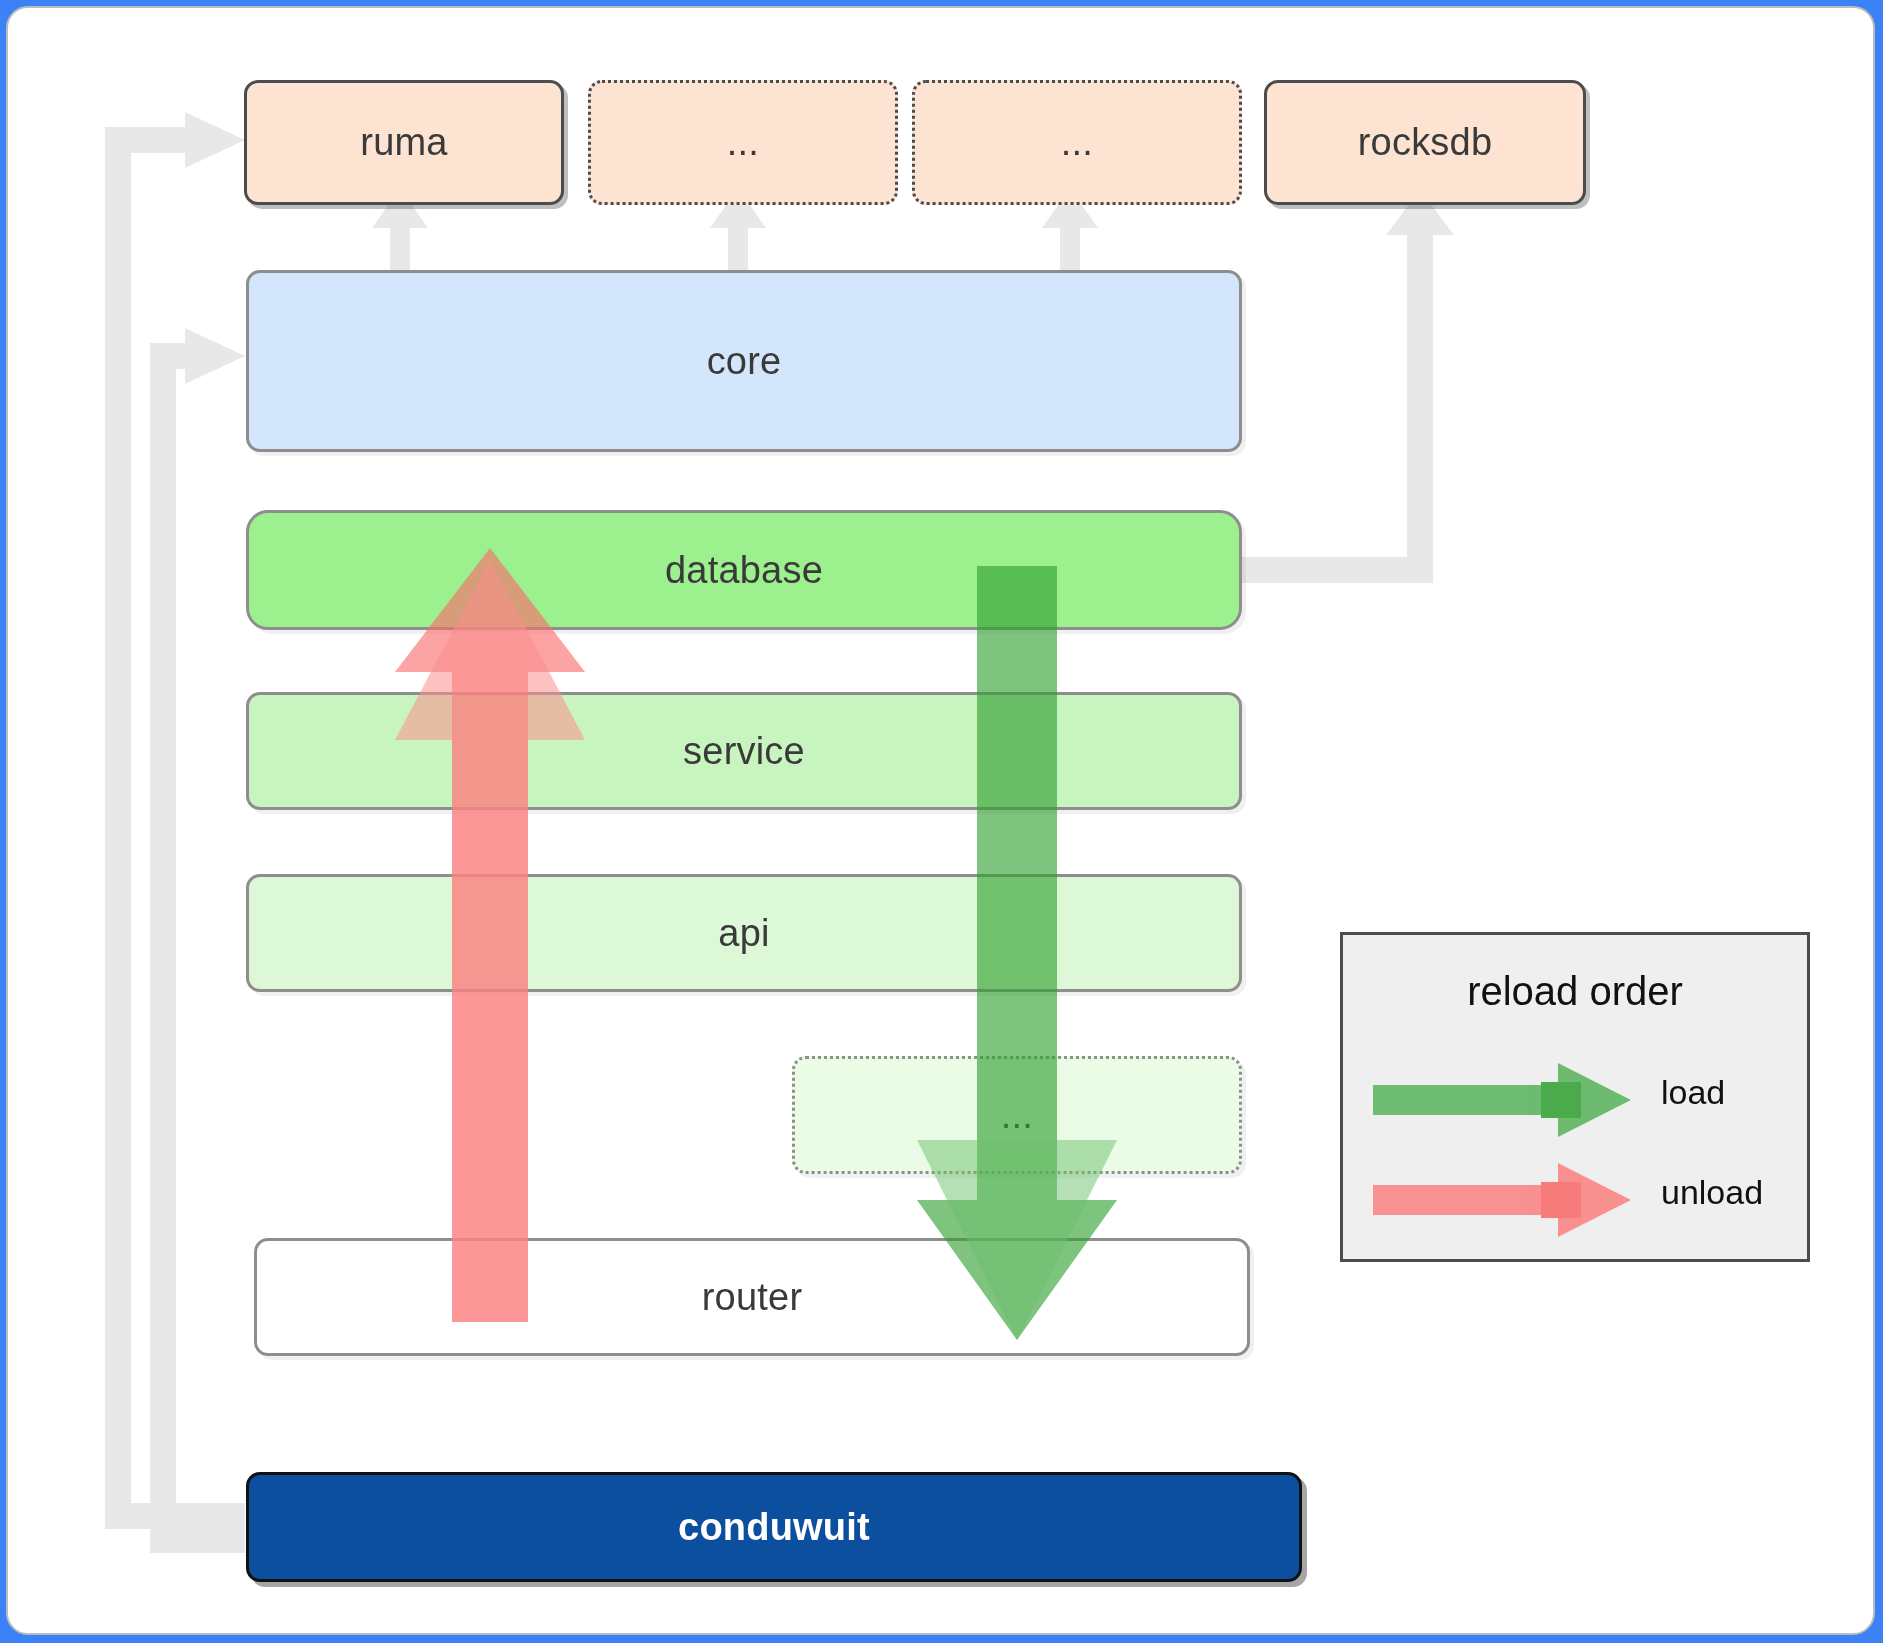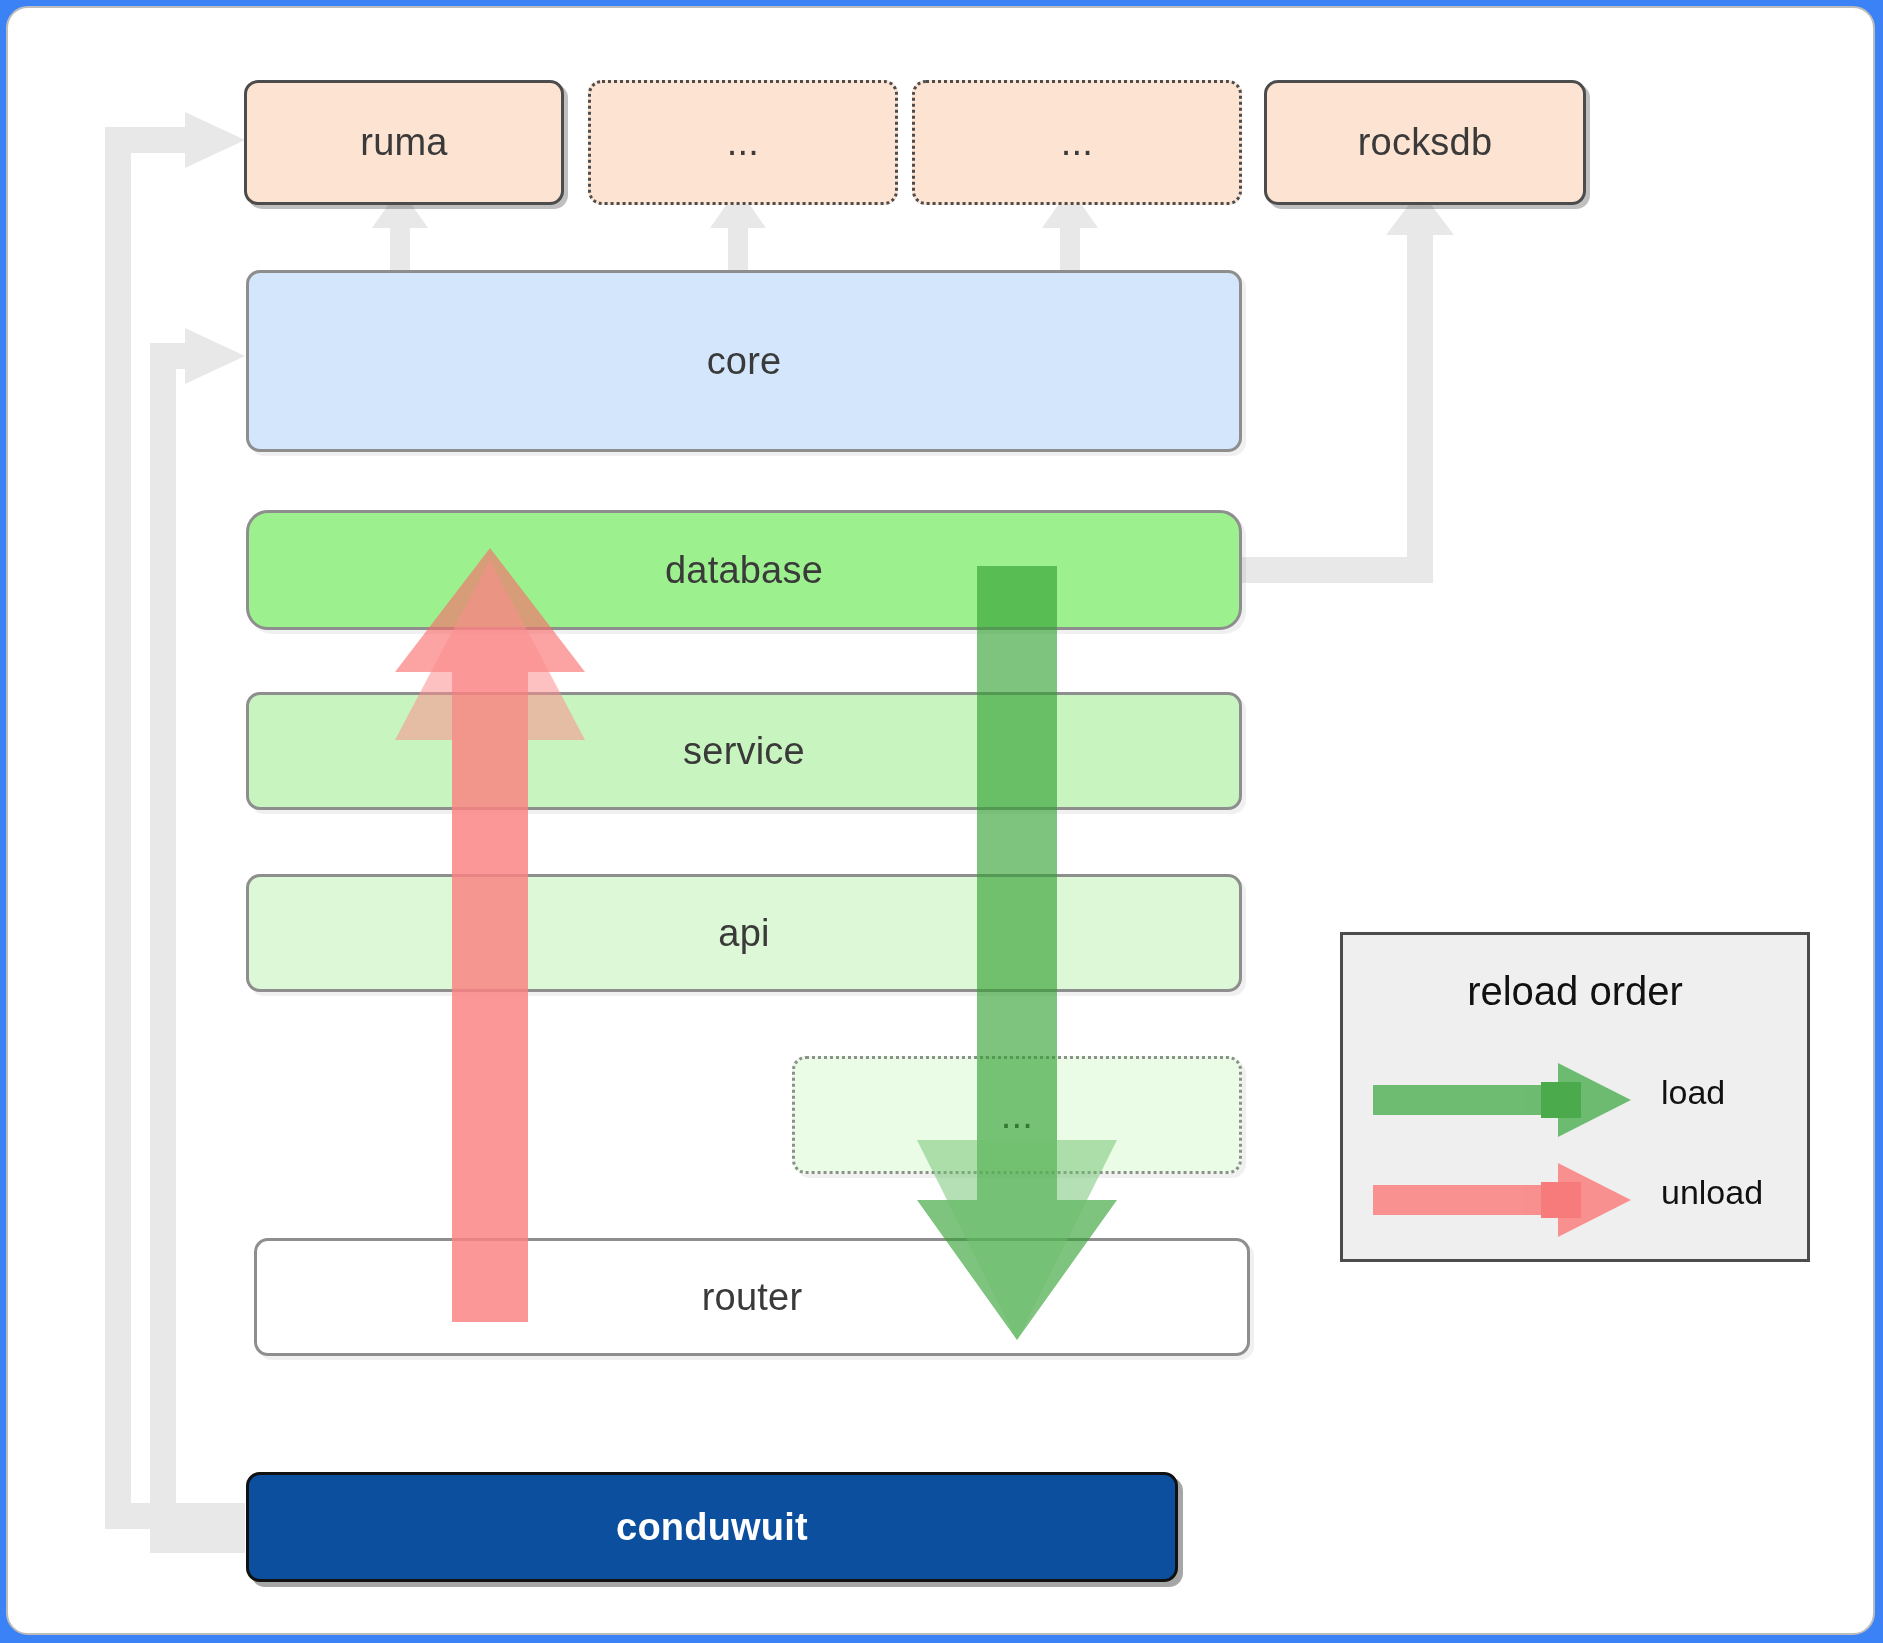--- a/index.html
+++ b/index.html
@@ -152,21 +152,21 @@
 
 
   <div class="box layer dots dotted" style="left:792px;top:1056px;width:450px;height:118px;">
     <span>...</span>
   </div>
 
   <div class="box layer router" style="left:246px;top:1238px;width:996px;height:118px;margin-left:8px;">
     <span>router</span>
   </div>
 
-  <div class="box app" style="left:246px;top:1472px;width:932px;height:110px;">
+  <div class="box app" style="left:246px;top:1472px;width:1056px;height:110px;">
     <span>conduwuit</span>
   </div>
 
   <svg class="svg-layer z-top" viewBox="0 0 1883 1643">
 
     <g opacity="0.62">
       <path d="M 452,1322 L 452,672 L 395,672 L 490,548 L 585,672 L 528,672 L 528,1322 Z" fill="#fa6b6b"></path>
     </g>
     <g opacity="0.55">
       <path d="M 395,740 L 490,560 L 585,740 L 528,740 L 528,1322 L 452,1322 L 452,740 Z" fill="#fb8e8e"></path>

